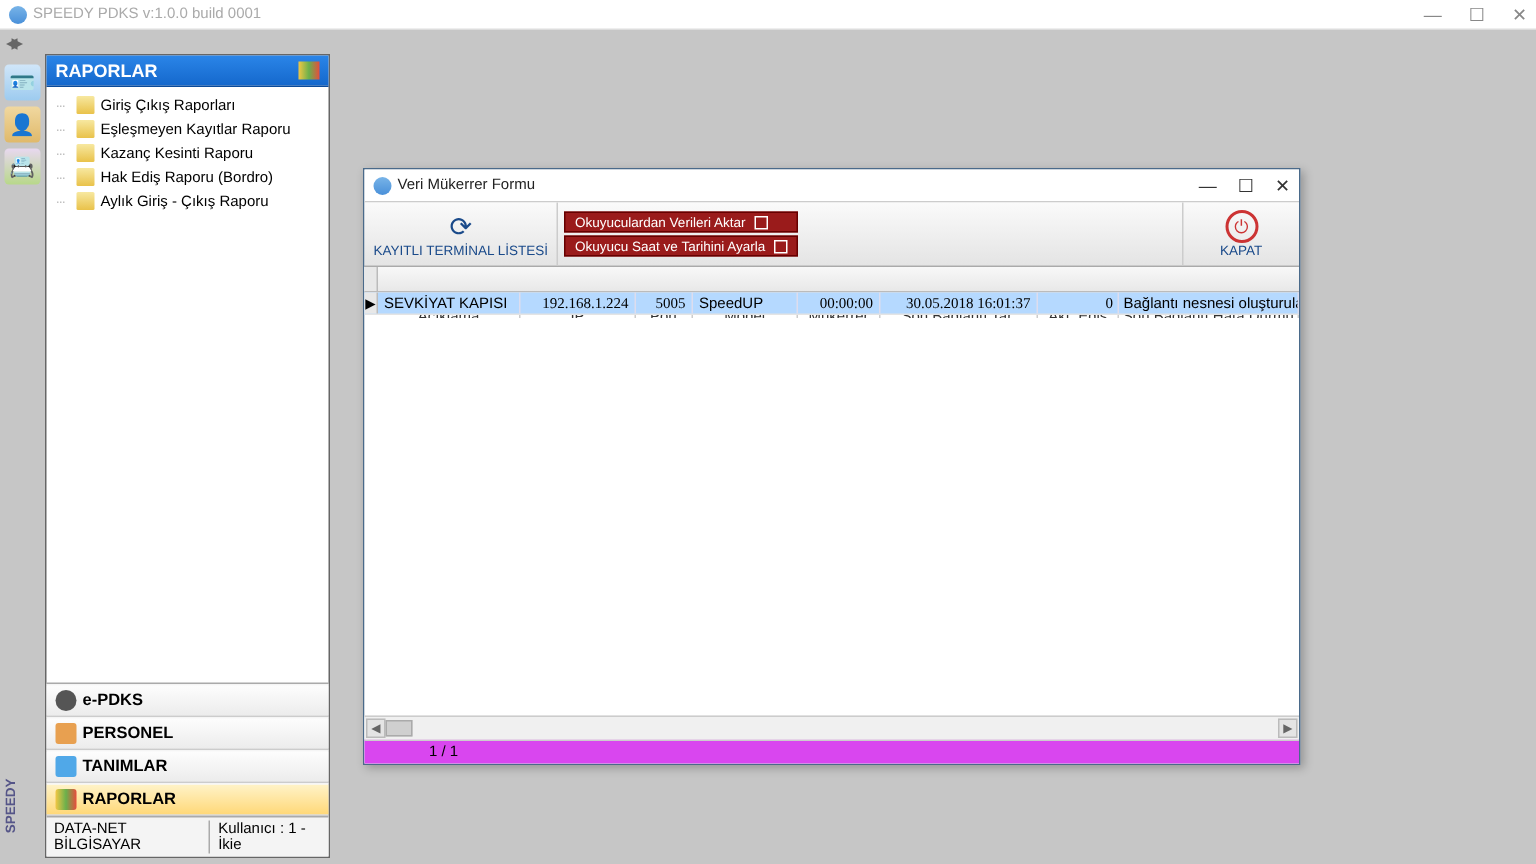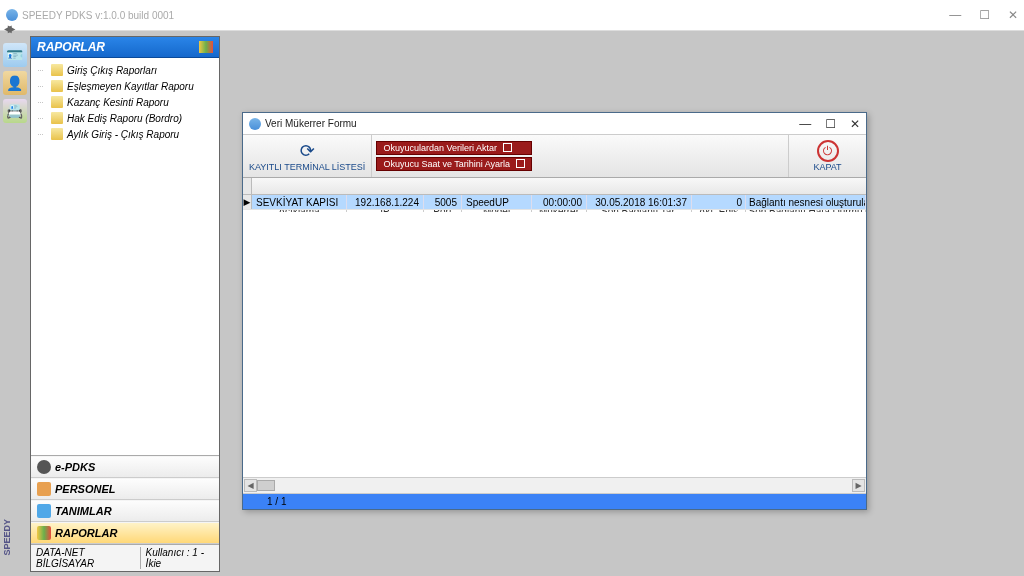--- a/index.html
+++ b/index.html
@@ -1,33 +1,33 @@
 <!DOCTYPE html>
 <html><head>
 <meta charset="utf-8">
 <style>
 * { box-sizing: border-box; margin: 0; padding: 0; font-family: Tahoma, sans-serif; }
 body { background: #c6c6c6; width: 1024px; height: 576px; overflow: hidden; position: relative; }
 
 
-.main-titlebar { height: 31px; background: #fff; display: flex; align-items: center; padding: 0 6px; font-size: 10px; color: #aaa; border-bottom: 1px solid #ddd; }
+.main-titlebar { height: 20px; background: #fff; display: flex; align-items: center; padding: 0 6px; font-size: 10px; color: #aaa; border-bottom: 1px solid #ddd; }
 .main-titlebar .logo-icon { width: 12px; height: 12px; margin-right: 4px; background: linear-gradient(#78b4e8,#4a90d9); border-radius: 50%; }
 .main-titlebar .win-controls { margin-left: auto; display: flex; gap: 18px; font-size: 12px; color: #888; }
 .main-titlebar .win-controls span { cursor: default; }
 
 
 .vbar { position: absolute; left: 0; top: 21px; width: 30px; height: calc(100% - 21px); display: flex; flex-direction: column; align-items: center; gap: 4px; padding-top: 22px; }
 .vbar .vicon { width: 24px; height: 24px; border-radius: 3px; display:flex; align-items:center; justify-content:center; font-size:14px;}
 .vbar .nav-arrows { position:absolute; top:2px; left:4px; font-size:10px; color:#666; letter-spacing:-4px; }
 .vicon.a{background:linear-gradient(#d0e6f9,#9dcbef);}
 .vicon.b{background:linear-gradient(#f0d8a0,#e0b96a);}
 .vicon.c{background:linear-gradient(#e8d8f0,#b8d88a);}
 
 
-.sidebar { position: absolute; left: 30px; top: 36px; width: 190px; bottom: 4px; border: 1px solid #666; background: #fff; display: flex; flex-direction: column; font-style: italic; }
+.sidebar { position: absolute; left: 30px; top: 36px; width: 190px; bottom: 4px; border: 1px solid #666; background: #fff; display: flex; flex-direction: column; }
 .sidebar-header { background: linear-gradient(#2a85e8, #1568cc); color: #fff; font-weight: bold; font-size: 12px; padding: 3px 6px; display: flex; align-items: center; border-bottom:1px solid #0a4a9a; }
 .sidebar-header .hicon { width:14px; height:12px; margin-left:auto; background: linear-gradient(90deg,#f2c744,#6ab04c,#e74c3c); }
 .tree { flex: 1; padding: 4px 2px; font-size: 10px; overflow:auto; }
 .tree-item { display:flex; align-items:center; padding: 2px 4px 2px 18px; cursor: default; white-space:nowrap; position:relative; }
 .tree-item::before { content:"···"; position:absolute; left:4px; color:#bbb; font-size:9px; letter-spacing:-1px; }
 .tree-item .ticon { width:12px; height:12px; margin-right:4px; background:linear-gradient(#f7e8a0,#e9c24a); border-radius:1px; }
 .tree-item.first .ticon { background:#e8d0b0; }
 .sidebar-bottom { border-top:1px solid #aaa; }
 .cat { display:flex; align-items:center; font-size:11px; font-weight:bold; padding:3px 6px; border-bottom:1px solid #ccc; border-top:1px solid #f5f5f5; background:linear-gradient(#fdfdfd,#ececec); cursor:default; }
 .cat .cicon { width:14px; height:14px; margin-right:4px; border-radius:2px; }
@@ -46,41 +46,41 @@
 
 .dialog { position:absolute; left:242px; top:112px; width:625px; height:398px; background:#f0f0f0; border:1px solid #4a6a8a; box-shadow: 2px 2px 6px rgba(0,0,0,.25); display:flex; flex-direction:column; }
 .dlg-title { height:22px; background:#fff; display:flex; align-items:center; padding:0 6px; font-size:10px; color:#222; border-bottom:1px solid #ccc; }
 .dlg-title .logo-icon { width:12px; height:12px; margin-right:4px; background: linear-gradient(#78b4e8,#4a90d9); border-radius:50%; }
 .dlg-title .win-controls { margin-left:auto; display:flex; gap:14px; font-size:12px; color:#333; }
 
 .toolbar { height:43px; background:linear-gradient(#fafafa,#e4e4e4); border-bottom:1px solid #aaa; display:flex; align-items:stretch; }
 .tb-btn { border-right:1px solid #ccc; display:flex; flex-direction:column; align-items:center; justify-content:center; font-size:9px; color:#1a4a8a; padding: 0 6px; min-width:78px; cursor:default;}
 .tb-btn .tb-icon { font-size:18px; color:#1a4a8a; }
 .tb-red { display:flex; flex-direction:column; gap:2px; justify-content:center; padding:0 4px; }
-.red-pill { background:#9a1b1b; color:#fff; font-size:9px; padding:1px 6px; border:1px solid #600; display:flex; align-items:flex-start; gap:6px; }
+.red-pill { background:#9a1b1b; color:#fff; font-size:9px; padding:1px 6px; border:1px solid #600; display:flex; align-items:center; gap:6px; }
 .red-pill .chk { width:9px; height:9px; border:1px solid #fff; background:#9a1b1b; }
 .tb-btn.kapat { margin-left:auto; border-left:1px solid #ccc; border-right:none; }
 .tb-btn.kapat .tb-icon { width:22px; height:22px; border-radius:50%; border:2px solid #c33; color:#c33; display:flex; align-items:center; justify-content:center; font-size:12px; }
 
 .grid-wrap { flex:1; background:#fff; display:flex; flex-direction:column; margin:0; }
 .grid-head { display:flex; background:linear-gradient(#f8f8f8,#e8e8e8); border-bottom:1px solid #bbb; font-size:10px; color:#333; height:17px; }
 .gh { border-right:1px solid #ccc; padding:1px 4px; text-align:center; display:flex; align-items:center; justify-content:center; overflow:hidden; white-space:nowrap;margin-top:32px; }
 .grid-row { display:flex; background:#b5d9ff; font-size:10px; height:15px; border-bottom:1px solid #e4e4e4; }
 .gc { border-right:1px solid #dde; padding:0 4px; display:flex; align-items:center; overflow:hidden; white-space:nowrap; }
 .row-mark { width:9px; background:#e8e8e8; border-right:1px solid #bbb; display:flex; align-items:center; justify-content:center; font-size:9px;}
 .col-ac{width:95px} .col-ip{width:77px} .col-port{width:38px} .col-model{width:70px} .col-muk{width:55px} .col-son{width:105px} .col-akt{width:54px} .col-hata{flex:1}
-.gc.col-ip,.gc.col-port,.gc.col-muk,.gc.col-son,.gc.col-akt{justify-content:flex-end;}
+.gc.col-ip,.gc.col-port,.gc.col-muk,.gc.col-son,.gc.col-akt{justify-content:flex-end;font-family:Liberation Serif, serif;}
 .gc.col-akt{justify-content:flex-end; padding-right:3px;}
 .gc.col-hata{padding-left:3px;}
 
 .hscroll { height:16px; background:#f0f0f0; border-top:1px solid #ccc; position:relative; }
 .hscroll .thumb { position:absolute; left:14px; top:2px; width:18px; height:11px; background:#cfcfcf; border:1px solid #aaa; }
 .hscroll .arr { position:absolute; top:1px; width:13px; height:13px; background:#e4e4e4; border:1px solid #bbb; font-size:8px; display:flex; align-items:center; justify-content:center; color:#666;}
 .hscroll .arr.r { right:1px; }
-.pager { font-size:10px; padding:2px 24px; border-top:1px solid #ccc; background:#3b82f6;}
+.pager { font-size:10px; padding:2px 43px; border-top:1px solid #ccc; background:#d946ef;}
 </style>
 </head>
 <body>
 
 <div class="main-titlebar">
   <span class="logo-icon"></span>
   <span>SPEEDY PDKS v:1.0.0 build 0001</span>
   <div class="win-controls">
     <span>—</span>
     <span>☐</span>

